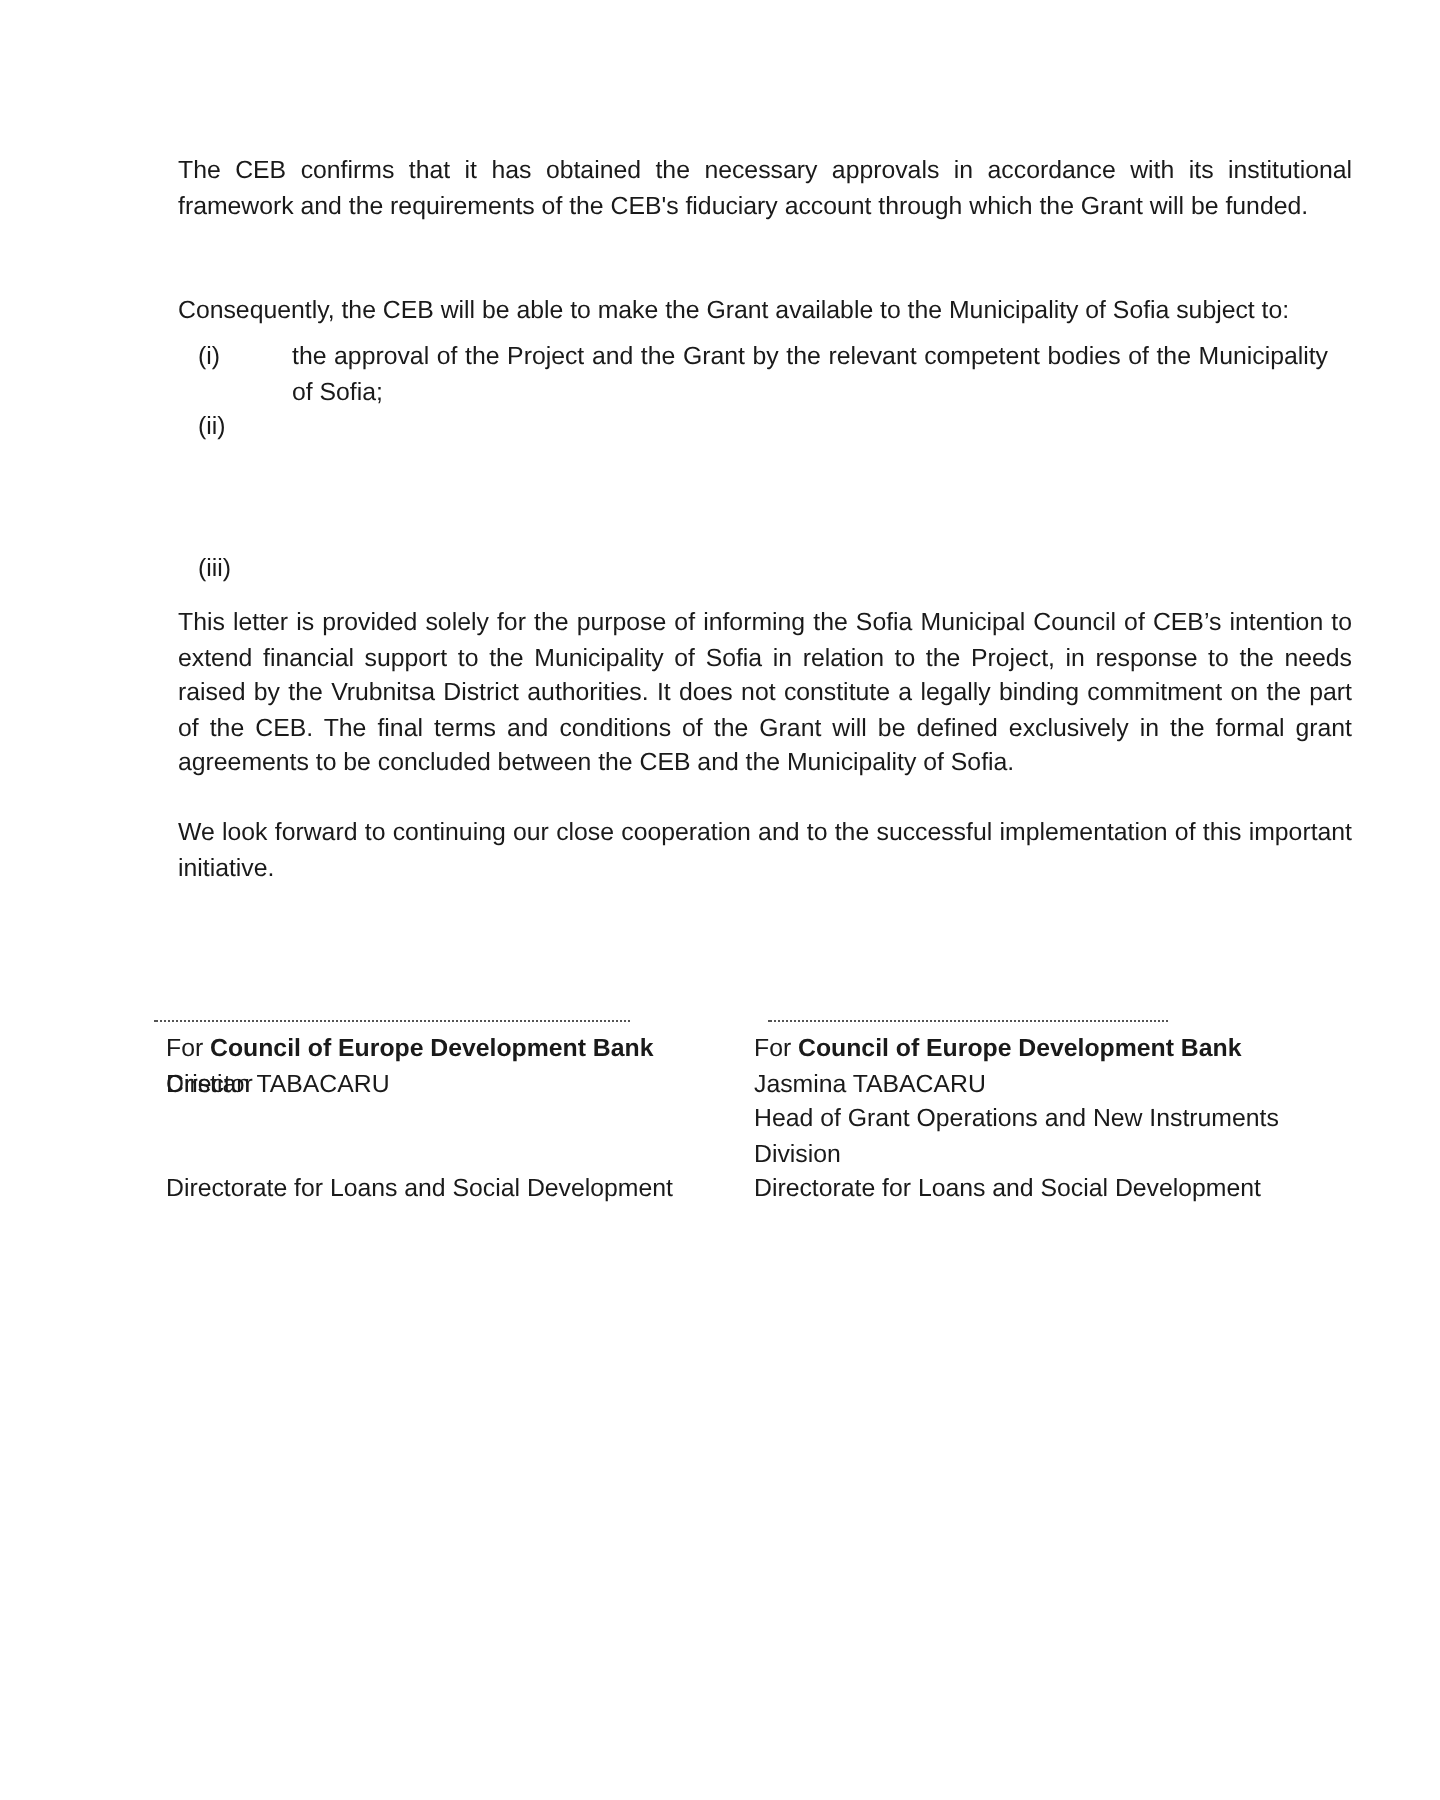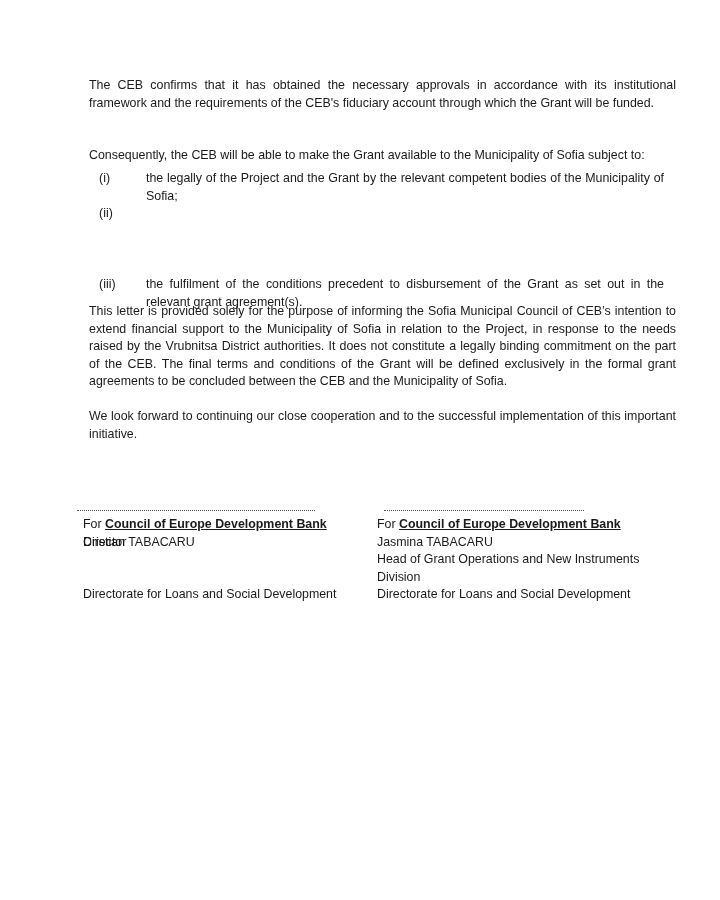--- a/index.html
+++ b/index.html
@@ -56,43 +56,42 @@
       position: absolute;
       top: 0;
       height: 1px;
       border-top: 1px dotted #555;
     }
     .sig-line {
       position: absolute;
       left: 0;
       white-space: nowrap;
     }
-    .bold { font-weight: bold; text-decoration: underline; }
+    .bold { font-weight: bold; }
   </style>
 </head>
 <body>
 
 <div class="page">
 
   <p class="para" style="top:65px;">The CEB confirms that it has obtained the necessary approvals in accordance with its institutional framework and the requirements of the CEB's fiduciary account through which the Grant will be funded.</p>
 
   <p class="para" style="top:135px;">Consequently, the CEB will be able to make the Grant available to the Municipality of Sofia subject to:</p>
 
   <div class="list-item" style="top:170px; height:36px;">
     <span class="list-num">(i)</span>
-    <span class="list-text">the legally of the Project and the Grant by the relevant competent bodies of the Municipality of Sofia;</span>
+    <span class="list-text">the approval of the Project and the Grant by the relevant competent bodies of the Municipality of Sofia;</span>
   </div>
 
   <div class="list-item" style="top:205px; height:36px;">
     <span class="list-num">(ii)</span>
   </div>
 
   <div class="list-item" style="top:240px; height:36px;margin-top:36px;">
     <span class="list-num">(iii)</span>
-    <span class="list-text">the fulfilment of the conditions precedent to disbursement of the Grant as set out in the relevant grant agreement(s).</span>
   </div>
 
   <p class="para" style="top:291px;">This letter is provided solely for the purpose of informing the Sofia Municipal Council of CEB’s intention to extend financial support to the Municipality of Sofia in relation to the Project, in response to the needs raised by the Vrubnitsa District authorities. It does not constitute a legally binding commitment on the part of the CEB. The final terms and conditions of the Grant will be defined exclusively in the formal grant agreements to be concluded between the CEB and the Municipality of Sofia.</p>
 
   <p class="para" style="top:396px;">We look forward to continuing our close cooperation and to the successful implementation of this important initiative.</p>
 
 </div>
 
 <div class="sig-block" style="left:83px; top:510px; width:280px; height:100px;">
   <div class="sig-dots" style="left:-6px; width:238px;"></div>

